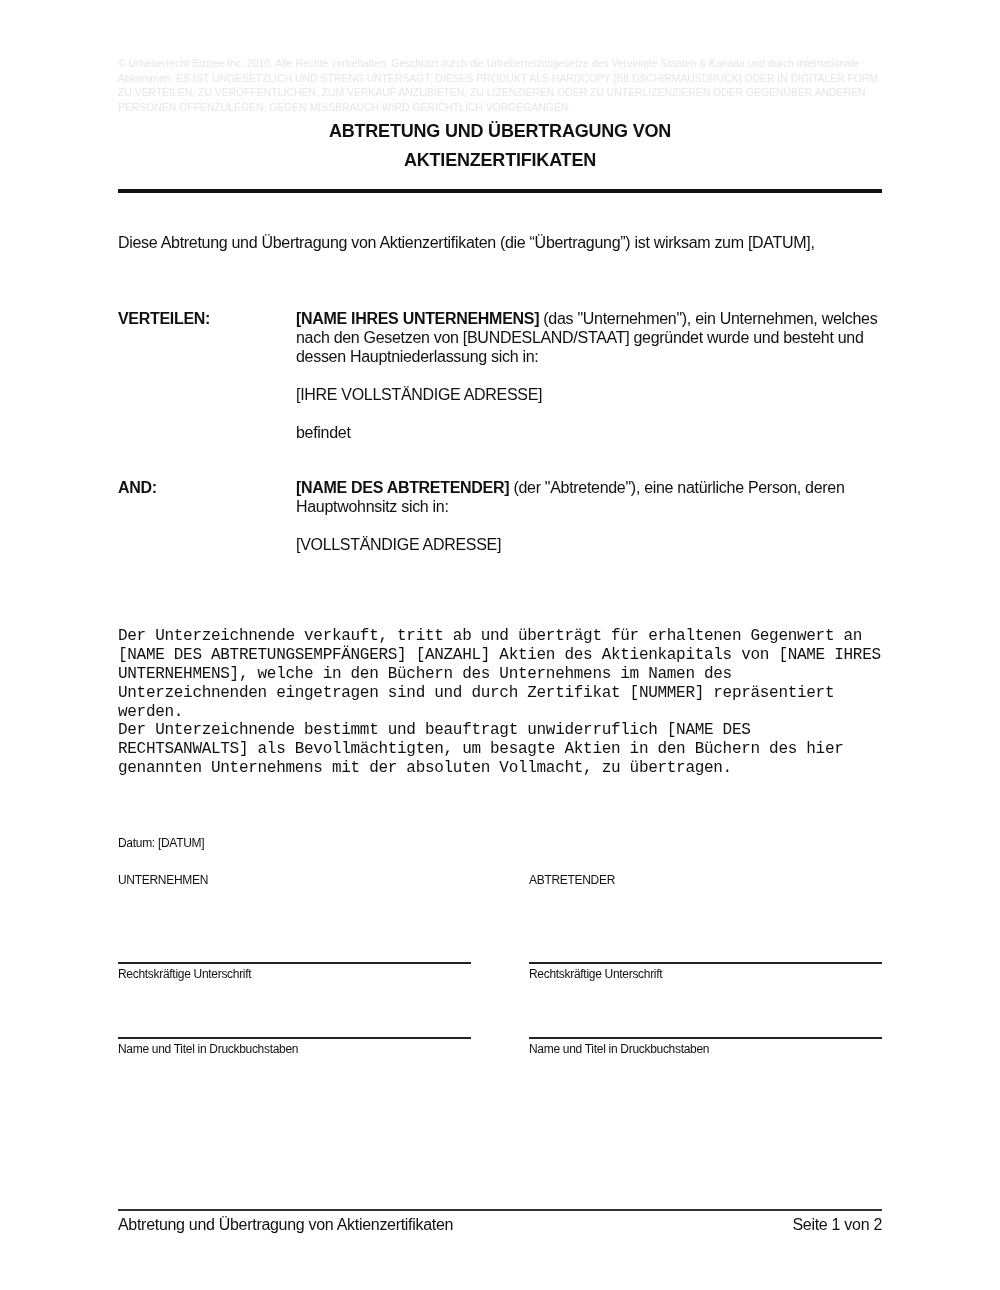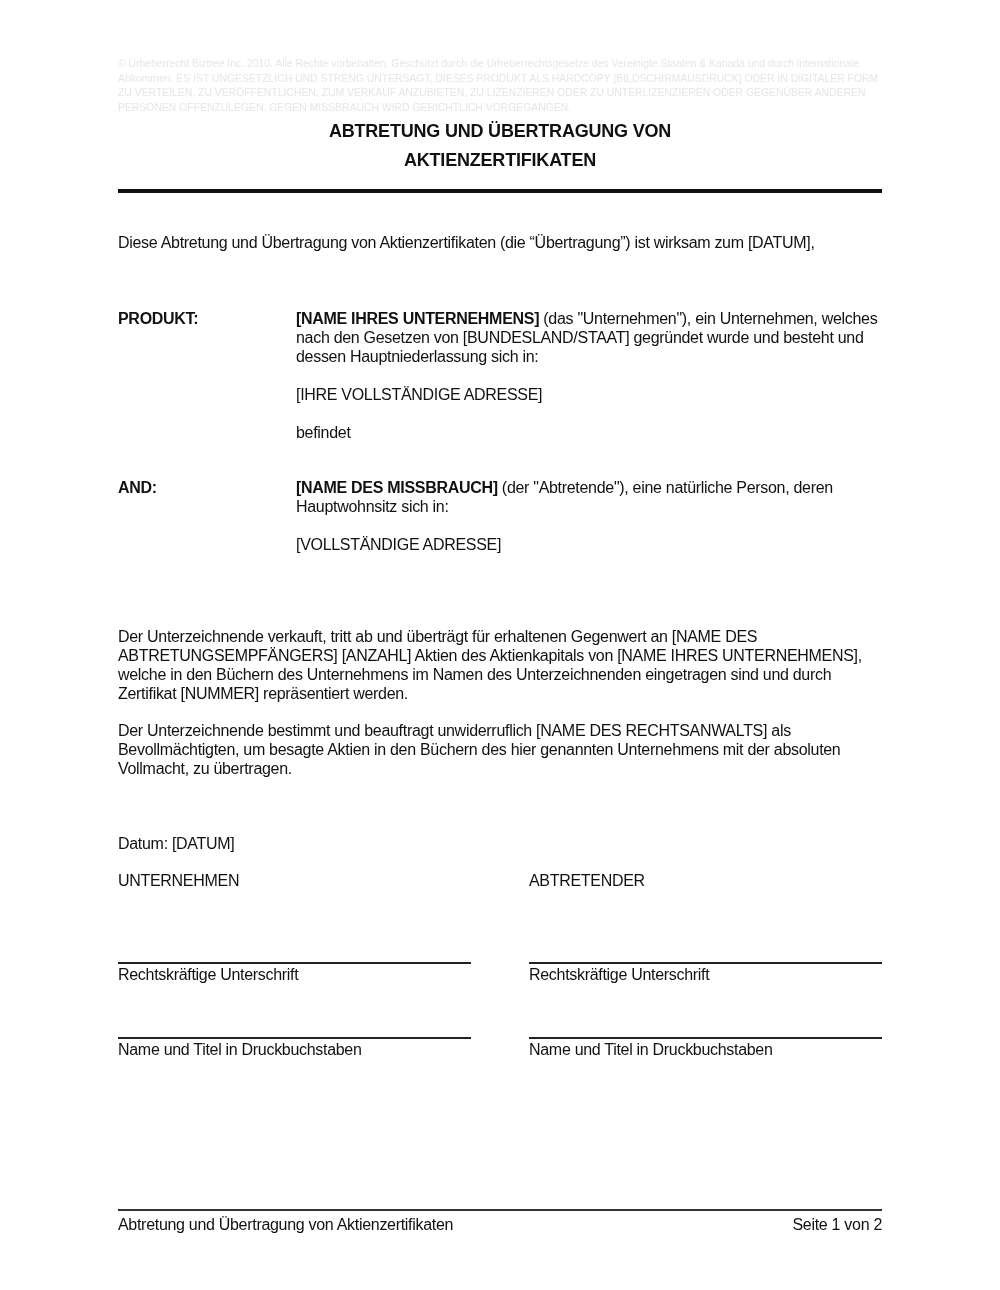--- a/index.html
+++ b/index.html
@@ -10,22 +10,22 @@
                  font-size: 10.4px; line-height: 14.6px; color: #e6e6e6; }
     .title { position: absolute; left: 118px; top: 117px; width: 764px; text-align: center;
              font-weight: bold; font-size: 18px; line-height: 29px; color: #111; letter-spacing: -0.2px; }
     .title-rule { position: absolute; left: 118px; top: 189px; width: 764px; height: 4px; background: #111; }
     .intro { position: absolute; left: 118px; top: 233px; width: 770px; font-size: 16px; line-height: 20px; letter-spacing: -0.3px; }
     .party { position: absolute; left: 118px; width: 770px; font-size: 16px; line-height: 19px; letter-spacing: -0.3px; }
     .party-label { position: absolute; left: 0; top: 0; font-weight: bold; }
     .party-body { position: absolute; left: 178px; top: 0; width: 590px; }
     .party-body p { margin: 0 0 19px 0; }
     .party-body b { font-weight: bold; }
-    .para { position: absolute; left: 118px; width: 770px; font-size: 16px; line-height: 19px; letter-spacing: -0.3px; margin: 0; }
-    .line-text { position: absolute; font-size: 16px; line-height: 19px; letter-spacing: -0.3px; }
+    .para { position: absolute; left: 118px; width: 770px; font-size: 16px; line-height: 19px; letter-spacing: -0.3px; margin: 0; font-family: Liberation Mono, monospace; }
+    .line-text { position: absolute; font-size: 12px; line-height: 19px; letter-spacing: -0.3px; }
     .sig-line { position: absolute; height: 1.5px; background: #222; width: 353px; }
     .footer-rule { position: absolute; left: 118px; top: 1209px; width: 764px; height: 1.5px; background: #333; }
     .footer-left { position: absolute; left: 118px; top: 1215px; font-size: 16px; line-height: 19px; letter-spacing: -0.3px; }
     .footer-right { position: absolute; right: 118px; top: 1215px; font-size: 16px; line-height: 19px; letter-spacing: -0.3px; text-align: right; }
   </style>
 </head>
 <body>
 
 <div class="page">
 
@@ -33,32 +33,32 @@
 
   <div class="title">
     <div>ABTRETUNG UND ÜBERTRAGUNG VON</div>
     <div>AKTIENZERTIFIKATEN</div>
   </div>
   <div class="title-rule"></div>
 
   <div class="intro">Diese Abtretung und Übertragung von Aktienzertifikaten (die “Übertragung”) ist wirksam zum [DATUM],</div>
 
   <div class="party" style="top:309px;">
-    <div class="party-label">PRODUKT:</div>
+    <div class="party-label">VERTEILEN:</div>
     <div class="party-body">
       <p><b>[NAME IHRES UNTERNEHMENS]</b><span> (das "Unternehmen"), ein Unternehmen, welches nach den Gesetzen von [BUNDESLAND/STAAT] gegründet wurde und besteht und dessen Hauptniederlassung sich in:</span></p>
       <p>[IHRE VOLLSTÄNDIGE ADRESSE]</p>
       <p>befindet</p>
     </div>
   </div>
 
   <div class="party" style="top:478px;">
     <div class="party-label">AND:</div>
     <div class="party-body">
-      <p><b>[NAME DES MISSBRAUCH]</b><span> (der "Abtretende"), eine natürliche Person, deren Hauptwohnsitz sich in:</span></p>
+      <p><b>[NAME DES ABTRETENDER]</b><span> (der "Abtretende"), eine natürliche Person, deren Hauptwohnsitz sich in:</span></p>
       <p>[VOLLSTÄNDIGE ADRESSE]</p>
     </div>
   </div>
 
   <p class="para" style="top:627px;">Der Unterzeichnende verkauft, tritt ab und überträgt für erhaltenen Gegenwert an [NAME DES ABTRETUNGSEMPFÄNGERS] [ANZAHL] Aktien des Aktienkapitals von [NAME IHRES UNTERNEHMENS], welche in den Büchern des Unternehmens im Namen des Unterzeichnenden eingetragen sind und durch Zertifikat [NUMMER] repräsentiert werden.</p>
   <p class="para" style="top:721px;">Der Unterzeichnende bestimmt und beauftragt unwiderruflich [NAME DES RECHTSANWALTS] als Bevollmächtigten, um besagte Aktien in den Büchern des hier genannten Unternehmens mit der absoluten Vollmacht, zu übertragen.</p>
 
   <div class="line-text" style="left:118px; top:834px;">Datum: [DATUM]</div>
 
   <div class="line-text" style="left:118px; top:871px;">UNTERNEHMEN</div>

